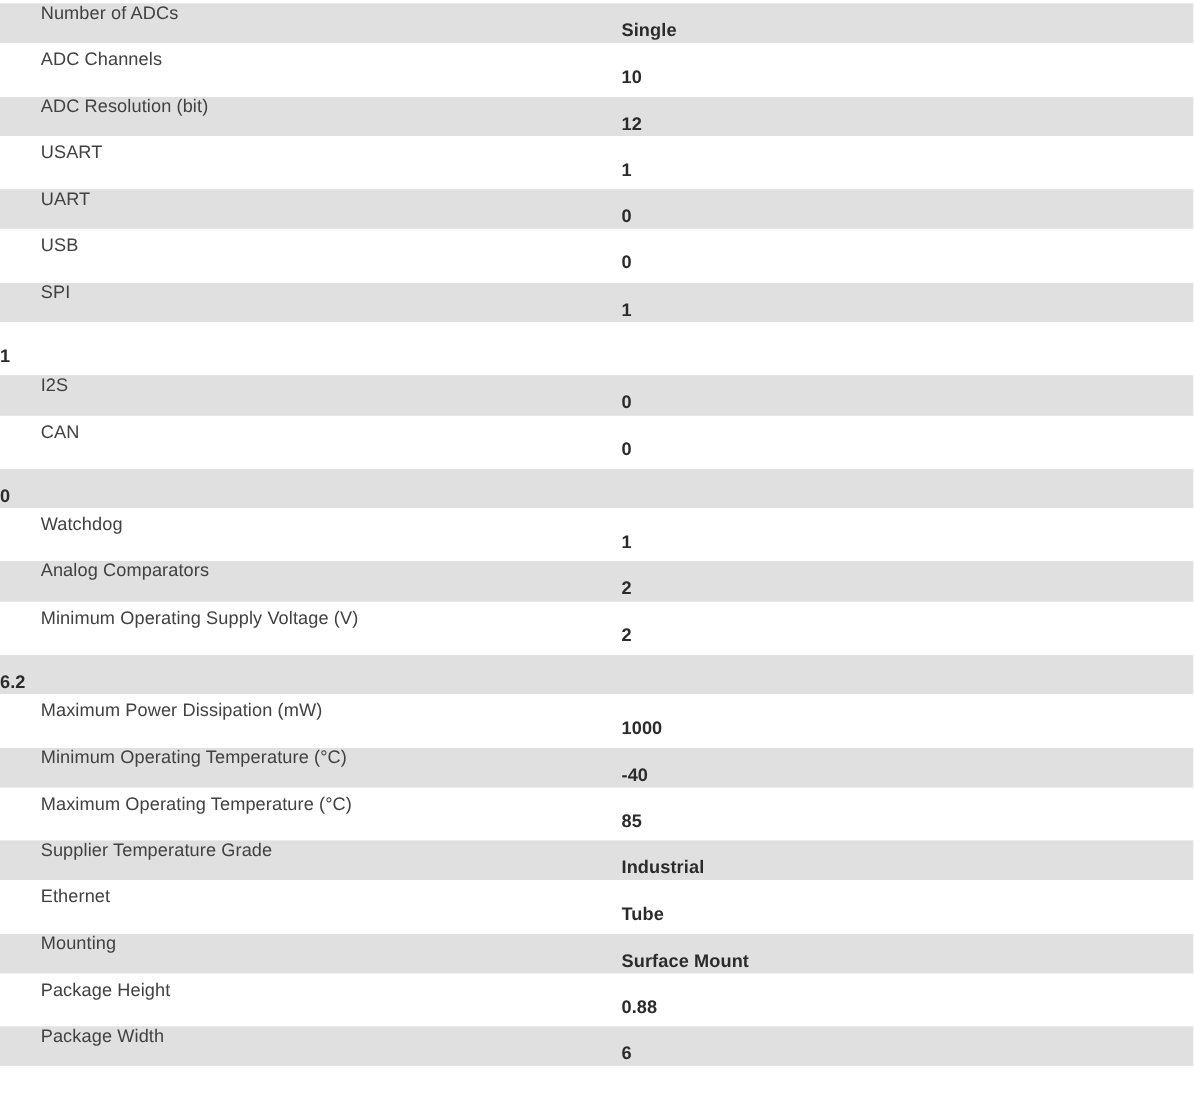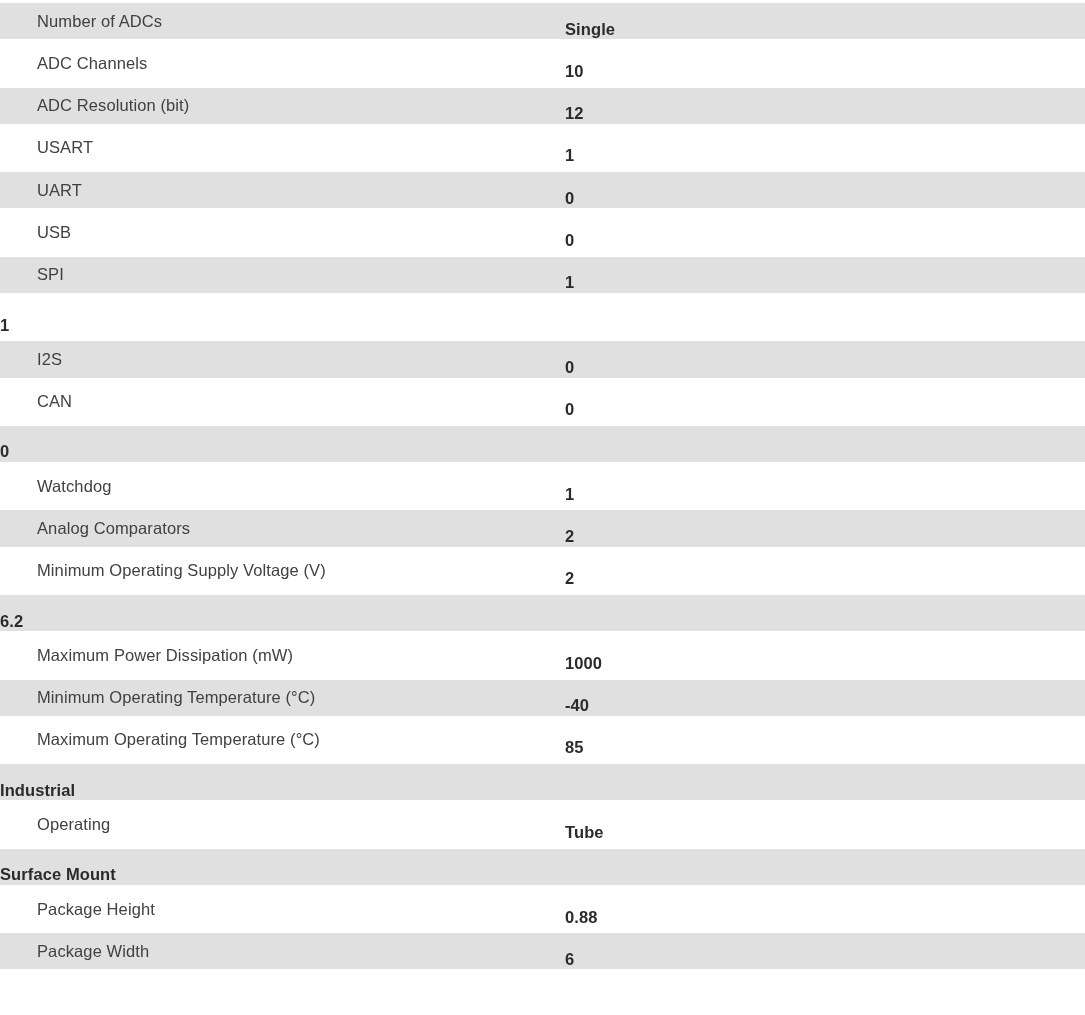--- a/index.html
+++ b/index.html
@@ -22,21 +22,21 @@
   .spec-table{
     width:1085px;
   }
   .spec-row{
     height:42.29px;
     box-sizing:border-box;
     border-top:3.5px solid var(--bg);
     border-bottom:3.5px solid var(--bg);
     background-clip:padding-box;
     display:flex;
-    align-items:center;
+    align-items:flex-start;
     background-color:var(--bg);
   }
   .spec-row:nth-child(odd){
     background-color:var(--stripe);
   }
   .spec-label{
     flex:0 0 565px;
     box-sizing:border-box;
     padding-left:37px;
     font-size:16.5px;
@@ -143,29 +143,31 @@
     <div class="spec-label">Minimum Operating Temperature (°C)</div>
     <div class="spec-value">-40</div>
   </div>
 
   <div class="spec-row">
     <div class="spec-label">Maximum Operating Temperature (°C)</div>
     <div class="spec-value">85</div>
   </div>
 
   <div class="spec-row">
+    <div class="spec-label">Supplier Temperature Grade</div>
     <div class="spec-value">Industrial</div>
   </div>
 
   <div class="spec-row">
-    <div class="spec-label">Operating</div>
+    <div class="spec-label">Ethernet</div>
     <div class="spec-value">Tube</div>
   </div>
 
   <div class="spec-row">
+    <div class="spec-label">Mounting</div>
     <div class="spec-value">Surface Mount</div>
   </div>
 
   <div class="spec-row">
     <div class="spec-label">Package Height</div>
     <div class="spec-value">0.88</div>
   </div>
 
   <div class="spec-row">
     <div class="spec-label">Package Width</div>

